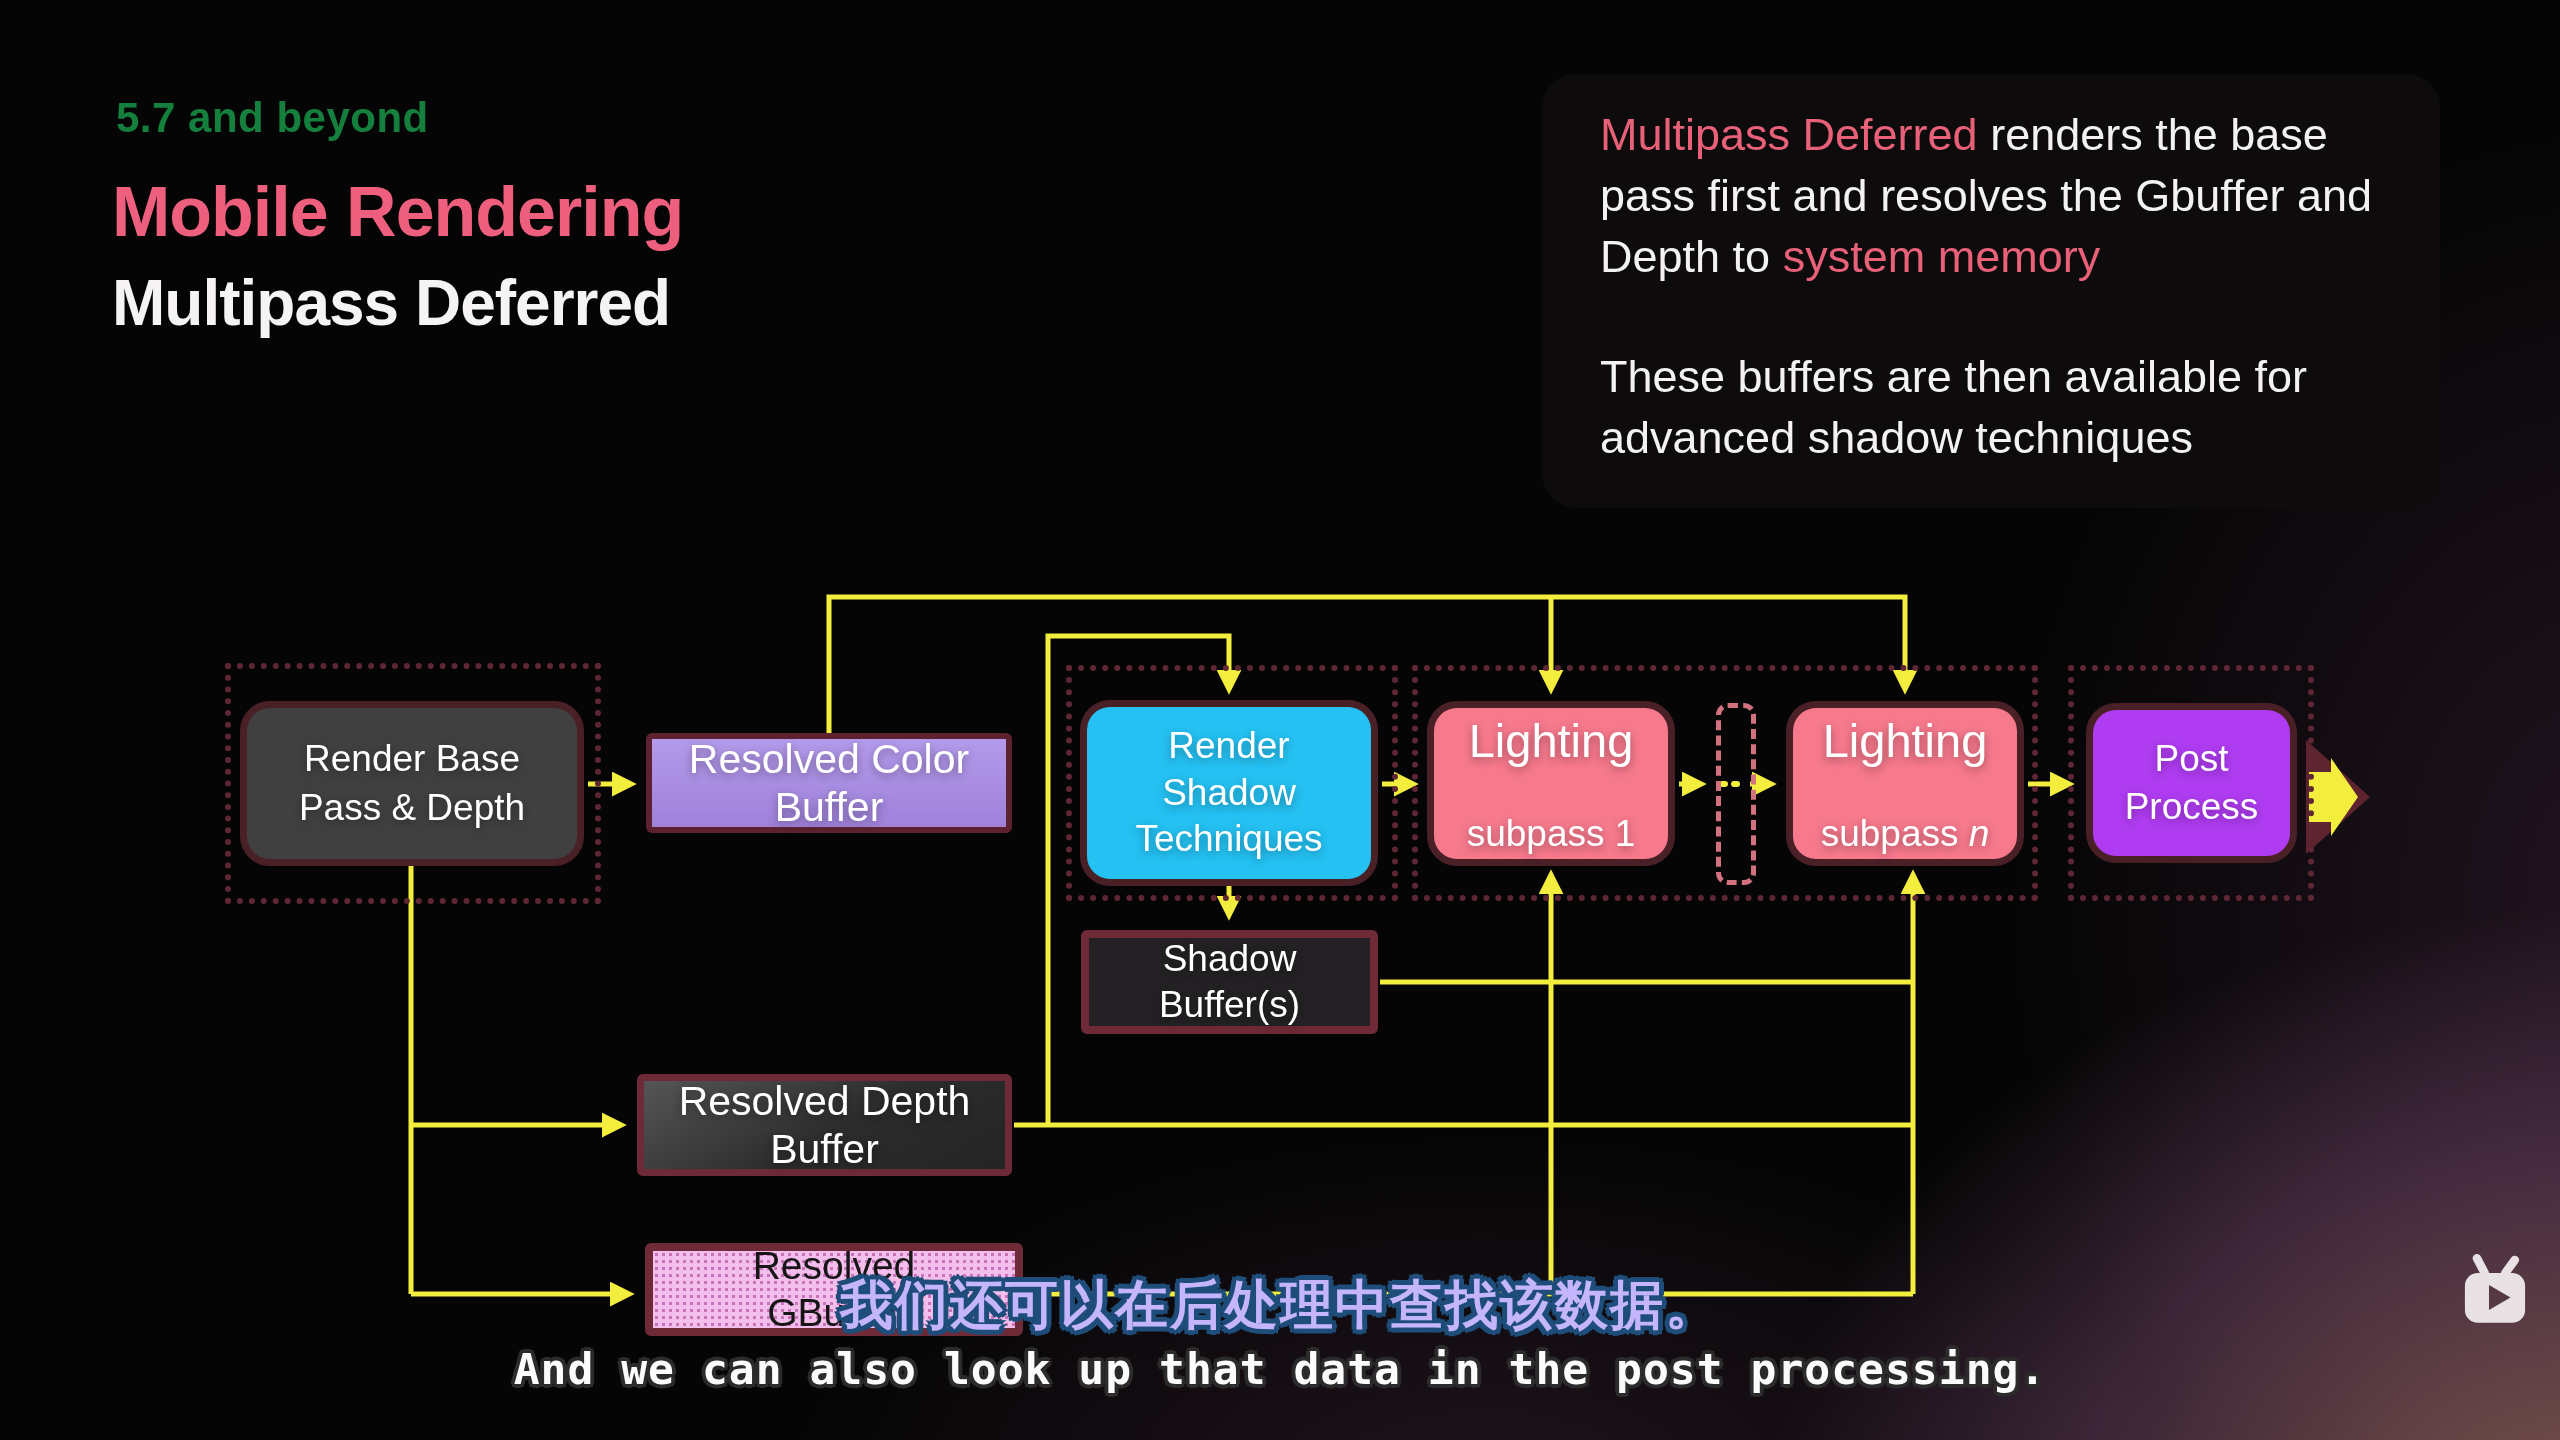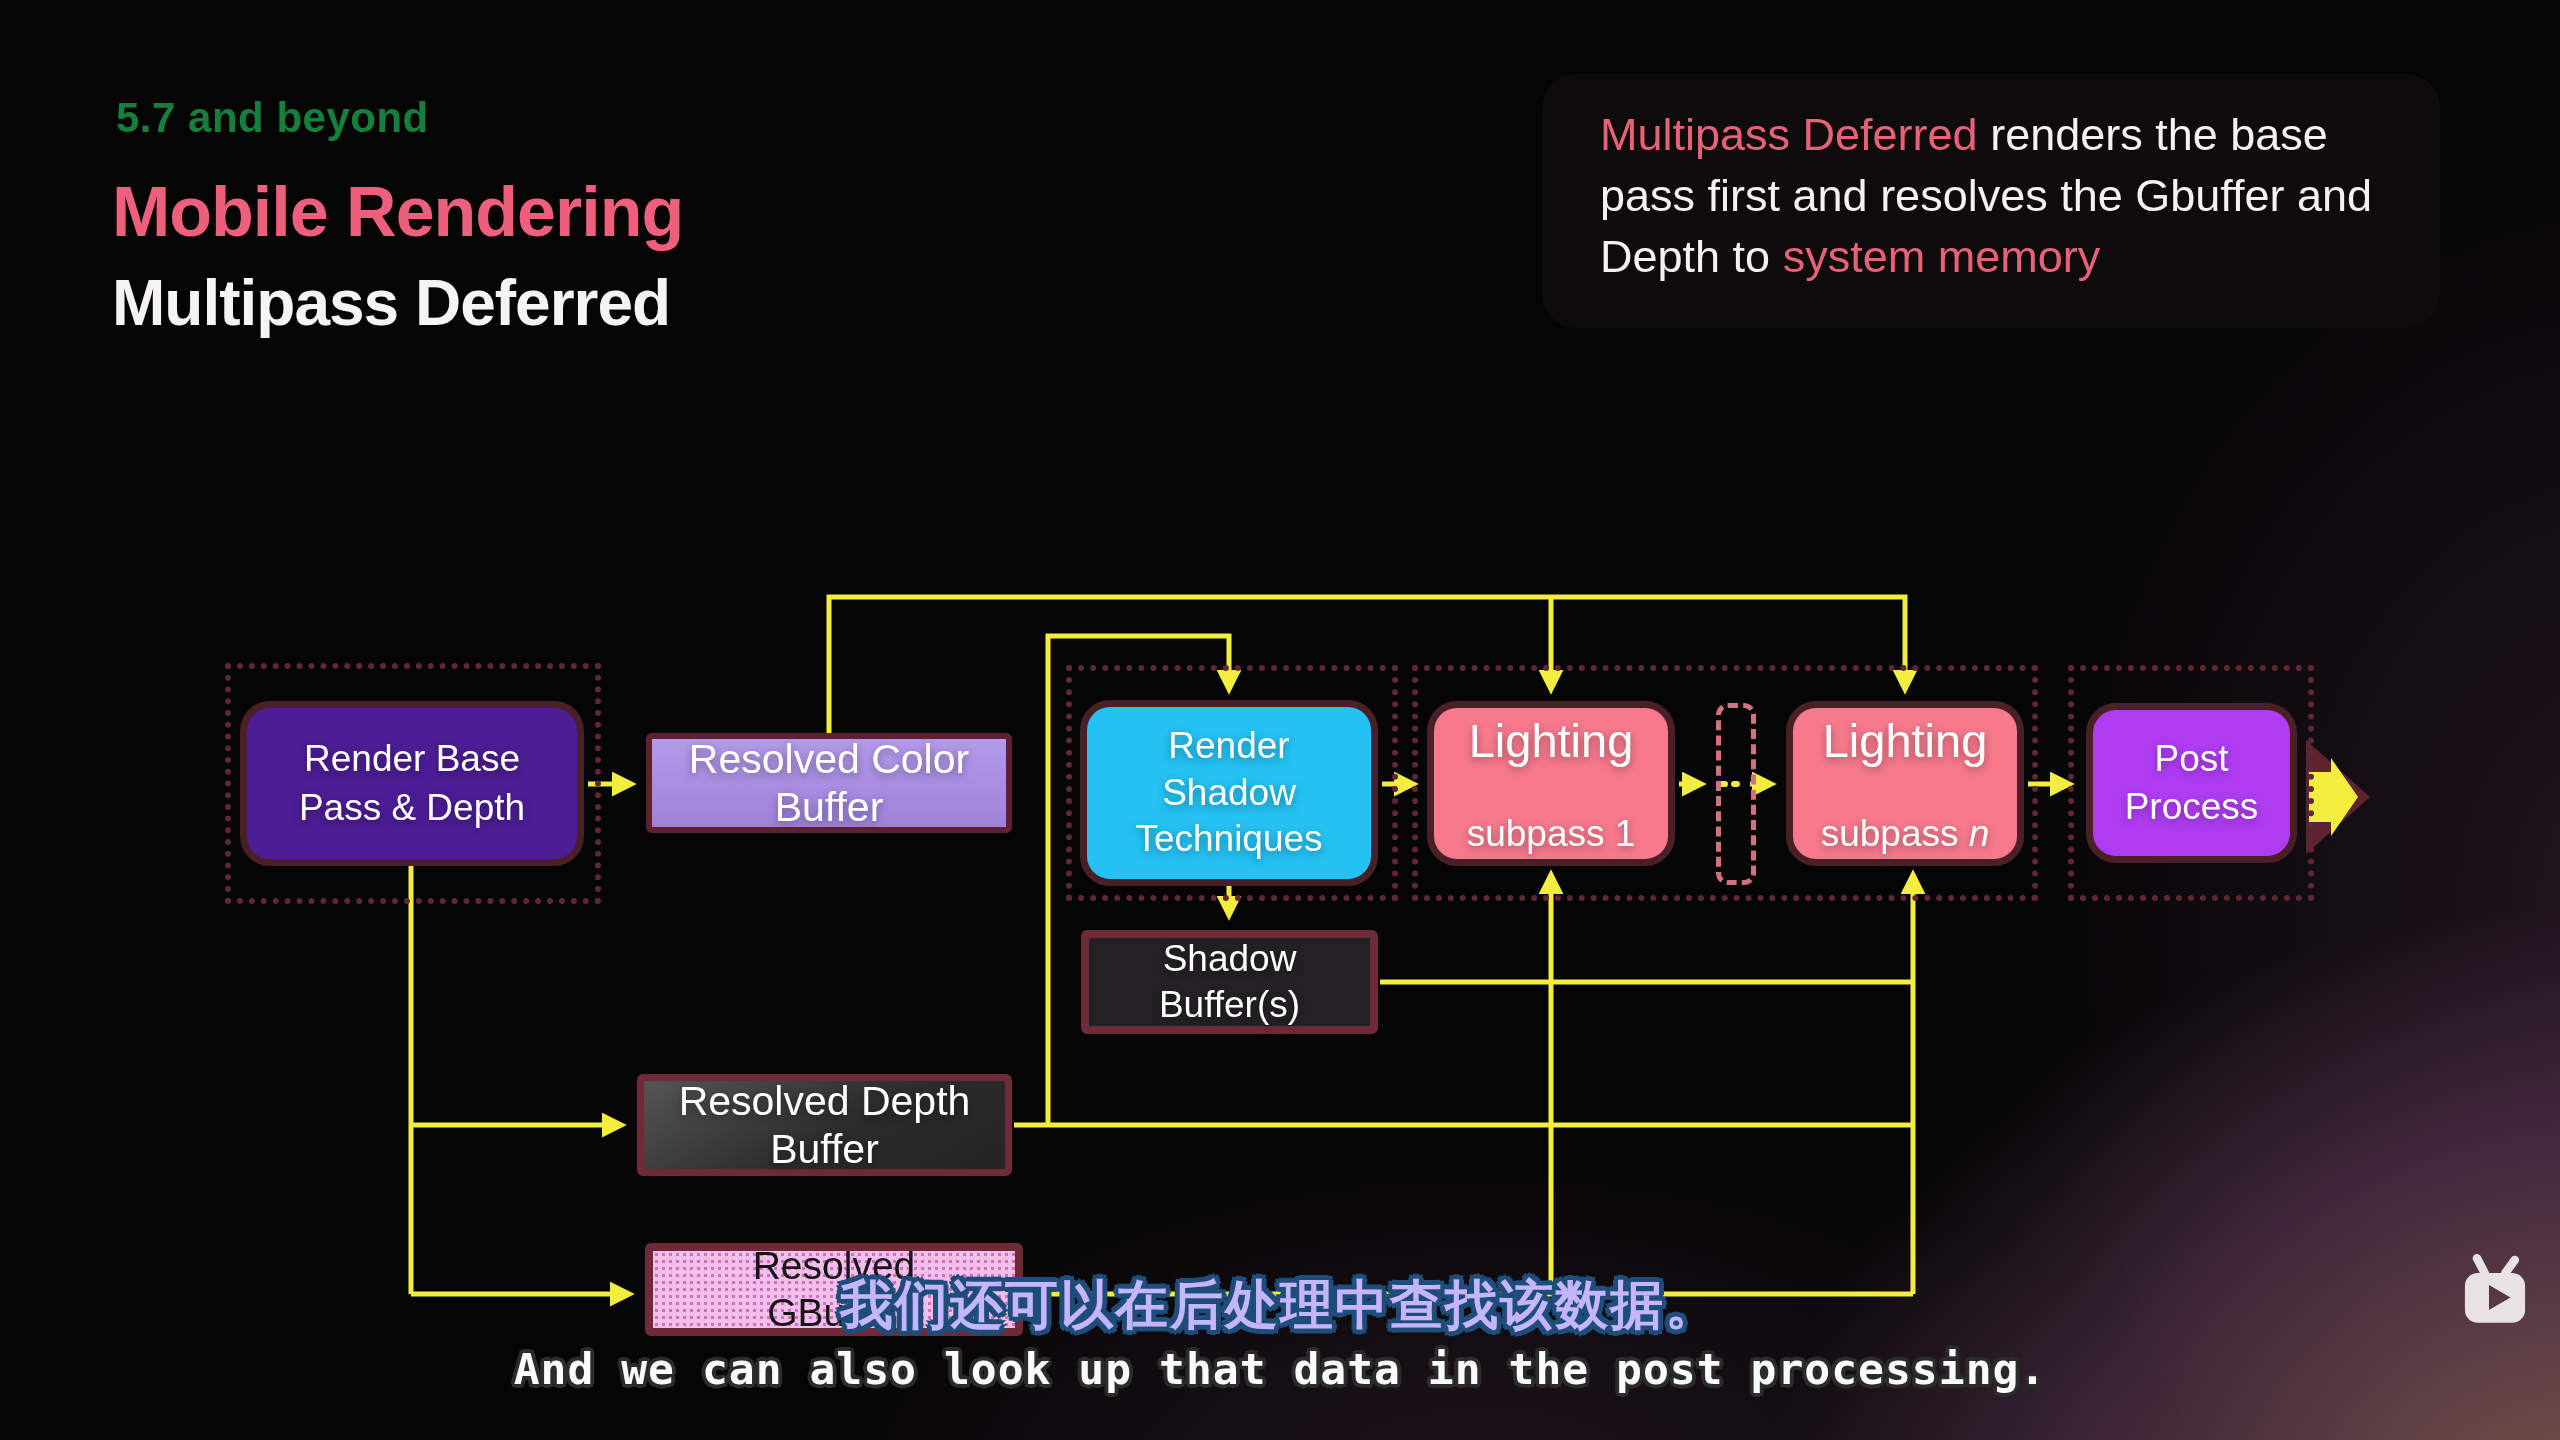--- a/index.html
+++ b/index.html
@@ -37,21 +37,21 @@
   .dotted4{left:2068px;top:665px;width:234px;height:224px;}
 
   .node{
     position:absolute;box-sizing:border-box;display:flex;flex-direction:column;
     align-items:center;justify-content:center;text-align:center;color:#fff;
     text-shadow:0 3px 8px rgba(0,0,0,.35);
   }
   .rounded{border-radius:30px;border:7px solid #4a2027;}
   .square {border-radius:6px;}
 
-  .node-render-base{left:240px;top:701px;width:344px;height:165px;background:#4c1d95;font-size:37px;line-height:1.3;}
+  .node-render-base{left:240px;top:701px;width:344px;height:165px;background:#404040;font-size:37px;line-height:1.3;}
   .node-resolved-color{left:646px;top:733px;width:366px;height:100px;background:linear-gradient(180deg,#b39aea,#9f81da);border:6px solid #5e2130;font-size:41px;line-height:1.18;}
   .node-render-shadow{left:1080px;top:700px;width:298px;height:186px;background:#24c1f2;font-size:37px;line-height:1.26;}
   .node-lighting{background:#f6798c;gap:45px;}
   .node-lighting-1{left:1427px;top:701px;width:248px;height:165px;}
   .node-lighting-n{left:1786px;top:701px;width:238px;height:165px;}
   .node-lighting .big{font-size:47px;font-weight:500;}
   .node-lighting .small{font-size:37px;}
   .node-post{left:2086px;top:703px;width:211px;height:160px;background:#b03cf2;font-size:37px;line-height:1.3;}
   .node-shadow-buffer{left:1081px;top:930px;width:297px;height:104px;background:#242124;border:8px solid #6e2a37;font-size:37px;line-height:1.25;}
   .node-resolved-depth{left:637px;top:1074px;width:375px;height:102px;background:linear-gradient(150deg,#555 0%,#2c2c2c 55%,#242424 100%);border:7px solid #6e2a37;font-size:41px;line-height:1.18;}
@@ -86,20 +86,21 @@
 </style>
 </head>
 <body>
 
 <div class="abs kicker">5.7 and beyond</div>
 <div class="abs title">Mobile Rendering</div>
 <div class="abs subtitle">Multipass Deferred</div>
 
 <div class="abs info-panel">
   <p><span class="hl">Multipass Deferred</span><span> renders the base pass first and resolves the Gbuffer and Depth to </span><span class="hl">system memory</span></p>
+  <p class="para2">These buffers are then available for advanced shadow techniques</p>
 </div>
 
 <svg class="abs wires" width="2560" height="1440" viewBox="0 0 2560 1440">
   <defs>
     <marker id="ah" viewBox="0 0 10 10" refX="6.5" refY="5" markerWidth="5" markerHeight="5" orient="auto">
       <path d="M0,0 L10,5 L0,10 z" fill="#f3ee3e"></path>
     </marker>
   </defs>
   <path class="wire" d="M829,733 L829,597 L1905,597 L1905,686" marker-end="url(#ah)"></path>
   <path class="wire" d="M1551,597 L1551,686" marker-end="url(#ah)"></path>

